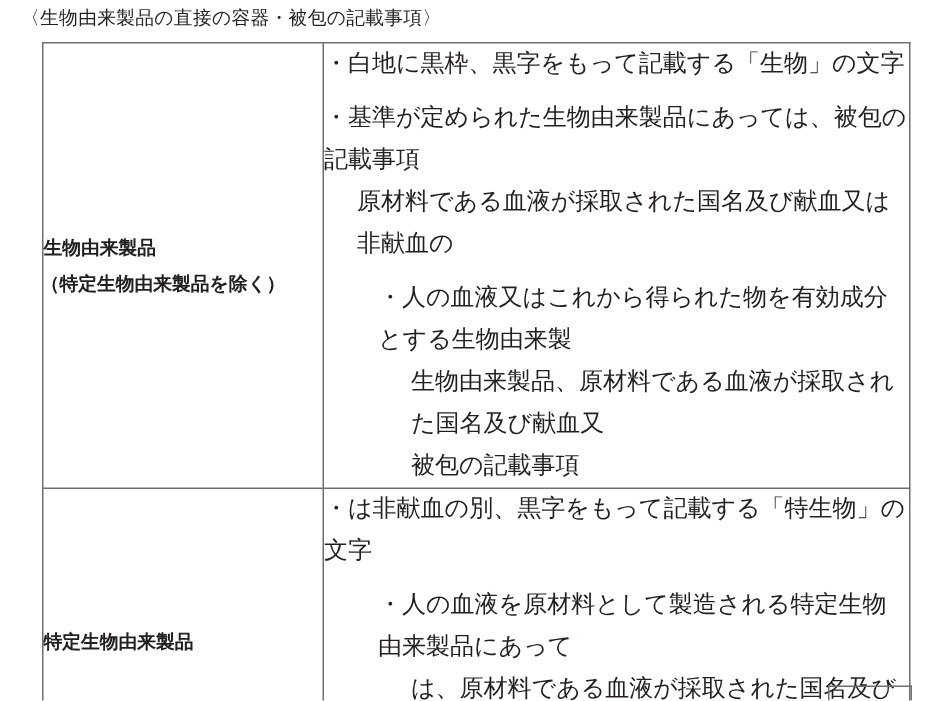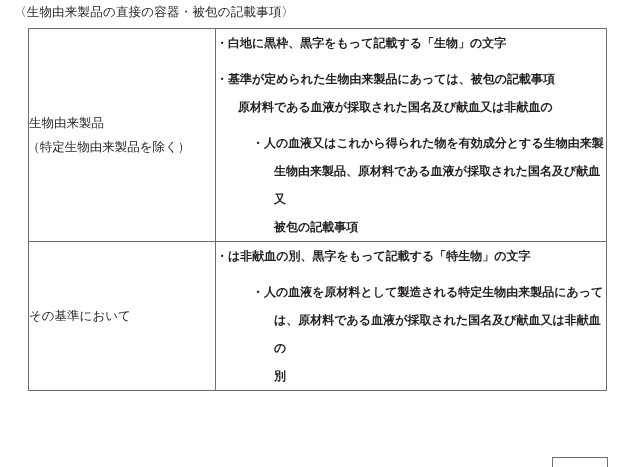--- a/index.html
+++ b/index.html
@@ -40,45 +40,45 @@
     table-layout: fixed;
   }
   table.spec-table td {
     border: 1px solid #6f6f6f;
     vertical-align: middle;
     padding: 0;
   }
   td.label-cell {
     width: 186px;
     padding: 8px 10px 8px 12px;
+    font-weight: bold;
   }
   td.content-cell {
     width: 390px;
     padding: 14px 10px 14px 12px;
     vertical-align: top;
   }
   .label-line {
     font-size: 12.5px;
     line-height: 24px;
     white-space: nowrap;
   }
   .label-line.indented {
     text-indent: -0.15em;
   }
   ul.items {
     list-style: none;
     margin: 0;
     padding: 0;
   }
   ul.items > li {
-    font-size: 12px;
+    font-size: 16px;
     line-height: 28px;
     margin: 0 0 8px 0;
     padding: 0;
-    font-weight: bold;
   }
   ul.items > li:last-child {
     margin-bottom: 0;
     margin-left: 36px;
   }
   .item-line {
     display: block;
   }
   .item-line.cont {
     padding-left: 22px;
@@ -121,21 +121,21 @@
             <li>
               <span class="item-line">・人の血液又はこれから得られた物を有効成分とする生物由来製</span>
               <span class="item-line cont">生物由来製品、原材料である血液が採取された国名及び献血又</span>
               <span class="item-line cont">被包の記載事項</span>
             </li>
           </ul>
         </td>
       </tr>
       <tr>
         <td class="label-cell">
-          <div class="label-line">その基準において</div>
+          <div class="label-line">特定生物由来製品</div>
         </td>
         <td class="content-cell">
           <ul class="items">
             <li>
               <span class="item-line">・は非献血の別、黒字をもって記載する「特生物」の文字</span>
             </li>
             <li>
               <span class="item-line">・人の血液を原材料として製造される特定生物由来製品にあって</span>
               <span class="item-line cont">は、原材料である血液が採取された国名及び献血又は非献血の</span>
               <span class="item-line cont">別</span>

